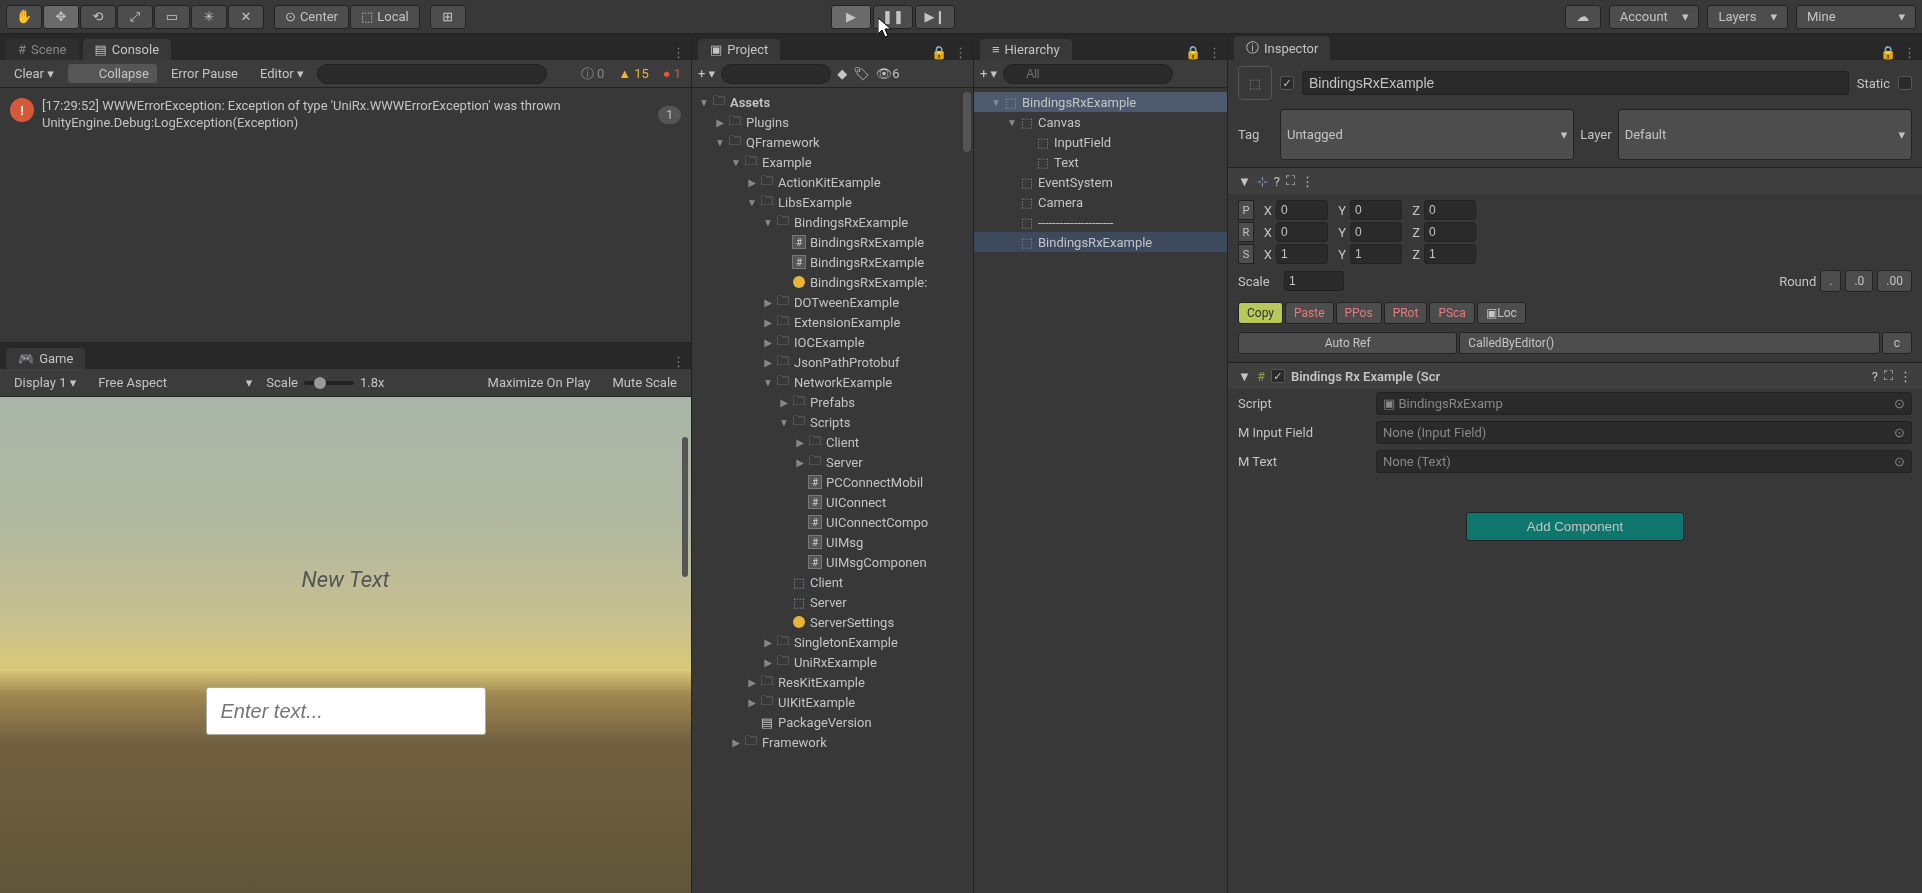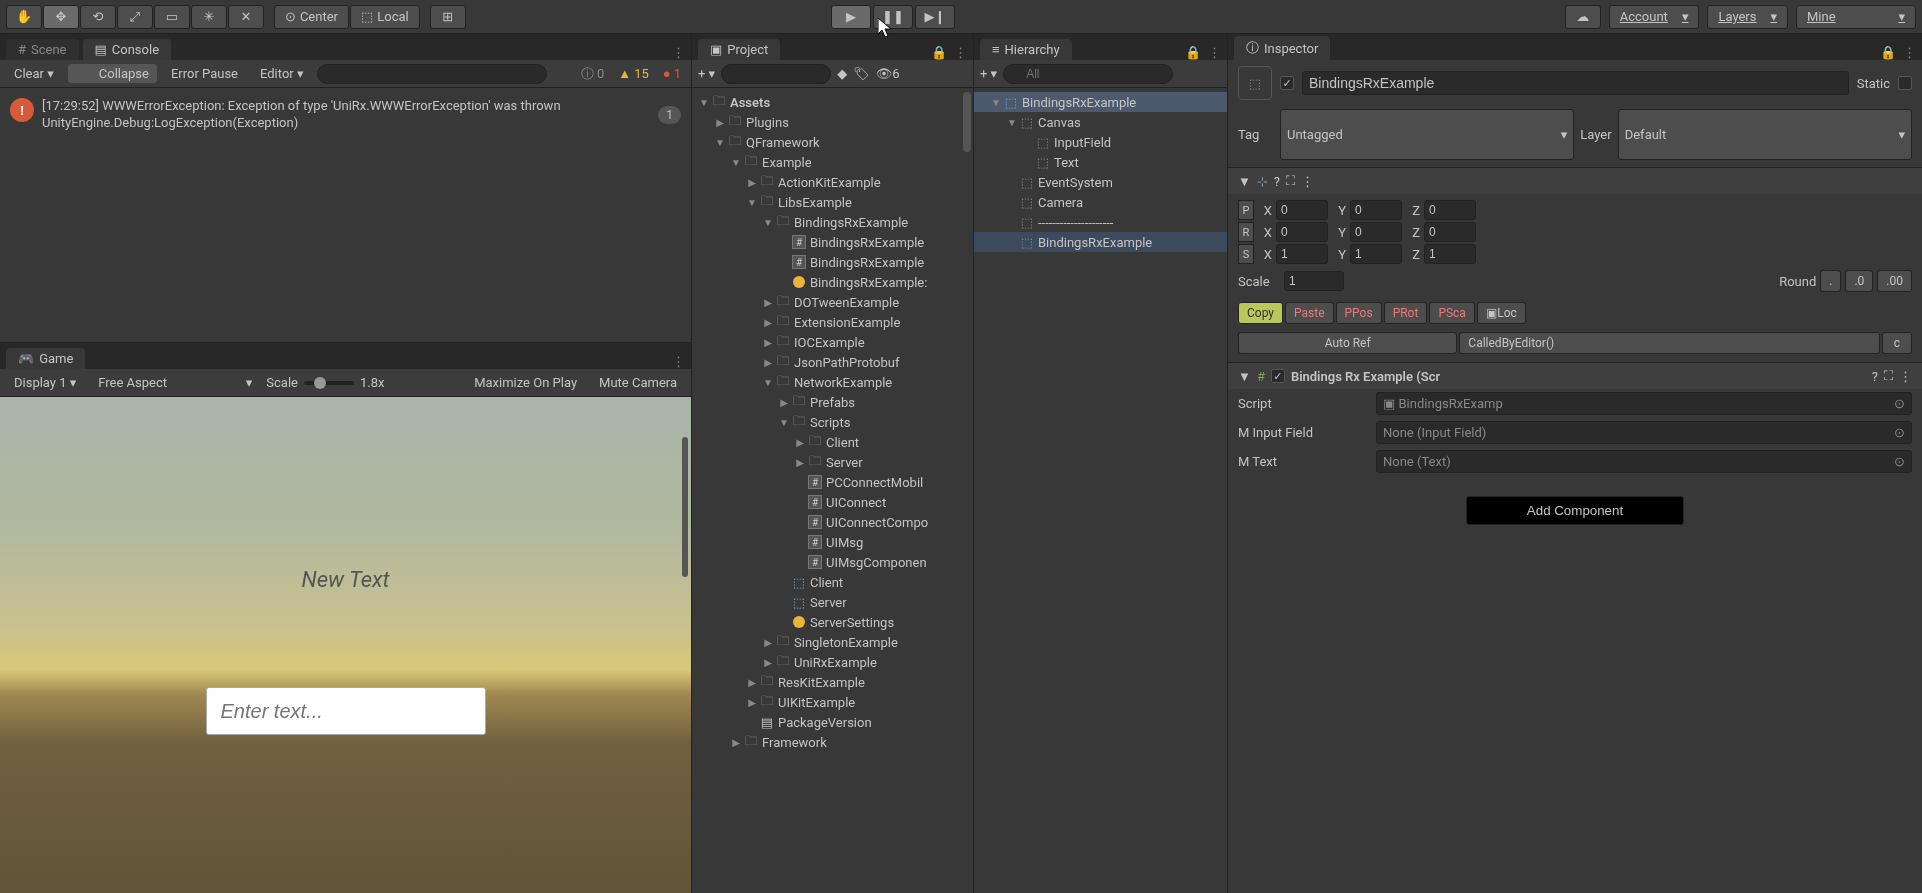--- a/index.html
+++ b/index.html
@@ -74,21 +74,20 @@
   padding: 0 10px;
   background: #4d4d4d;
   border: 1px solid #222;
   border-radius: 3px;
   display: flex;
   align-items: center;
   gap: 14px;
   color: #c4c4c4;
   min-width: 80px;
   justify-content: space-between;
-  text-decoration: underline;
 }
 .main-area {
   display: flex;
   height: calc(100% - 34px);
 }
 .col { display: flex; flex-direction: column; }
 .left-col { width: 692px; border-right: 1px solid #222; }
 .proj-col { width: 282px; border-right: 1px solid #222; }
 .hier-col { width: 254px; border-right: 1px solid #222; }
 .insp-col { flex: 1; }
@@ -434,24 +433,24 @@
   background: #2a2a2a;
   border: 1px solid #222;
   border-radius: 3px;
   padding: 3px 6px;
   color: #888;
   display: flex;
   align-items: center;
   justify-content: space-between;
 }
 .add-comp-btn {
-  margin: 20px auto;
+  margin: 36px auto;
   display: block;
   padding: 6px 60px;
-  background: #000000;
+  background: #0f766e;
   border: 1px solid #222;
   border-radius: 3px;
   color: #c4c4c4;
 }
 .checkbox {
   width: 14px;
   height: 14px;
   background: #2a2a2a;
   border: 1px solid #555;
   border-radius: 2px;
@@ -563,21 +562,21 @@
             <span>Free Aspect</span> 
             <span>▾</span>
           </div>
         <span>Scale</span>
         <div class="slider-track">
             <div class="slider-thumb"></div>
           </div>
         <span>1.8x</span>
         <div class="spacer"></div>
         <div class="sub-btn">Maximize On Play</div>
-        <div class="sub-btn">Mute Camera</div>
+        <div class="sub-btn">Mute Scale</div>
       </div>
       <div class="game-view">
         <div class="game-text">New Text</div>
         <input class="game-input" placeholder="Enter text..." style="">
         <div style="position:absolute;right:3px;top:40px;width:6px;height:140px;background:#555;border-radius:3px"></div>
       </div>
     </div>
   </div>
 
   <div class="col proj-col">

